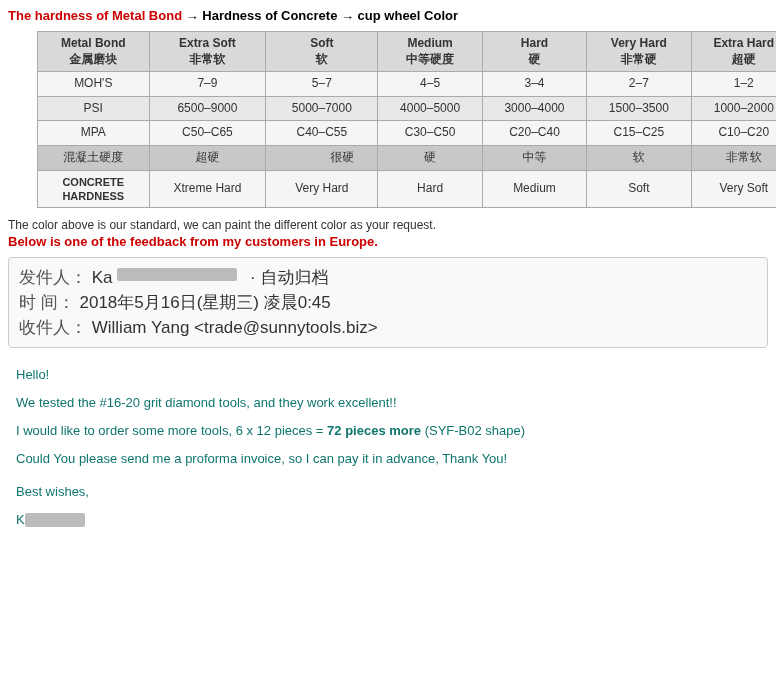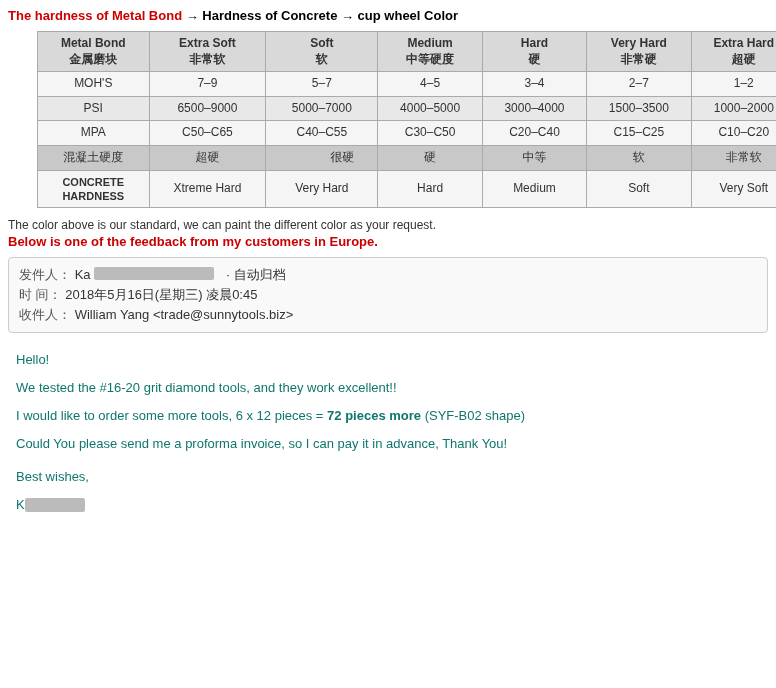--- a/index.html
+++ b/index.html
@@ -71,21 +71,21 @@
       color: #cc0000;
       margin-bottom: 8px;
     }
 
     .email-box {
       border: 1px solid #ccc;
       border-radius: 4px;
       background: #f9f9f9;
       padding: 6px 10px;
       margin-bottom: 12px;
-      font-size: 13px;
+      font-size: 17px;
       color: #333;
     }
     .email-box .email-row {
       margin: 2px 0;
     }
     .email-box .label {
       color: #555;
     }
     .blurred {
       display: inline-block;

